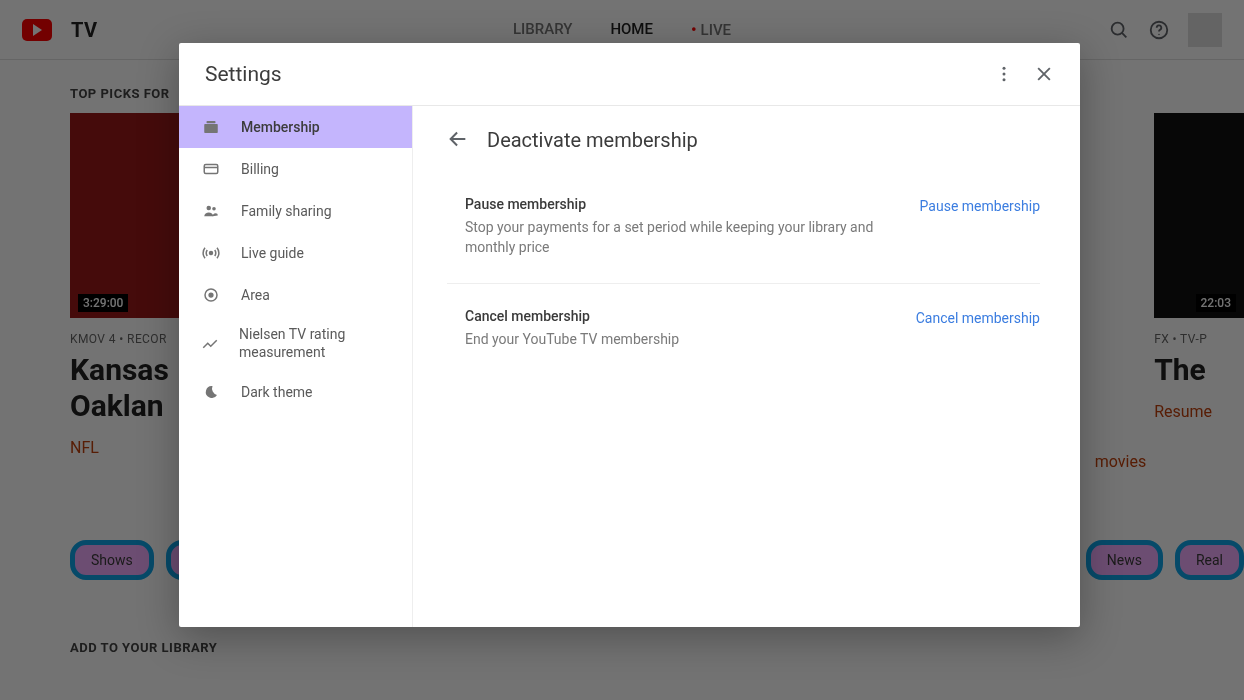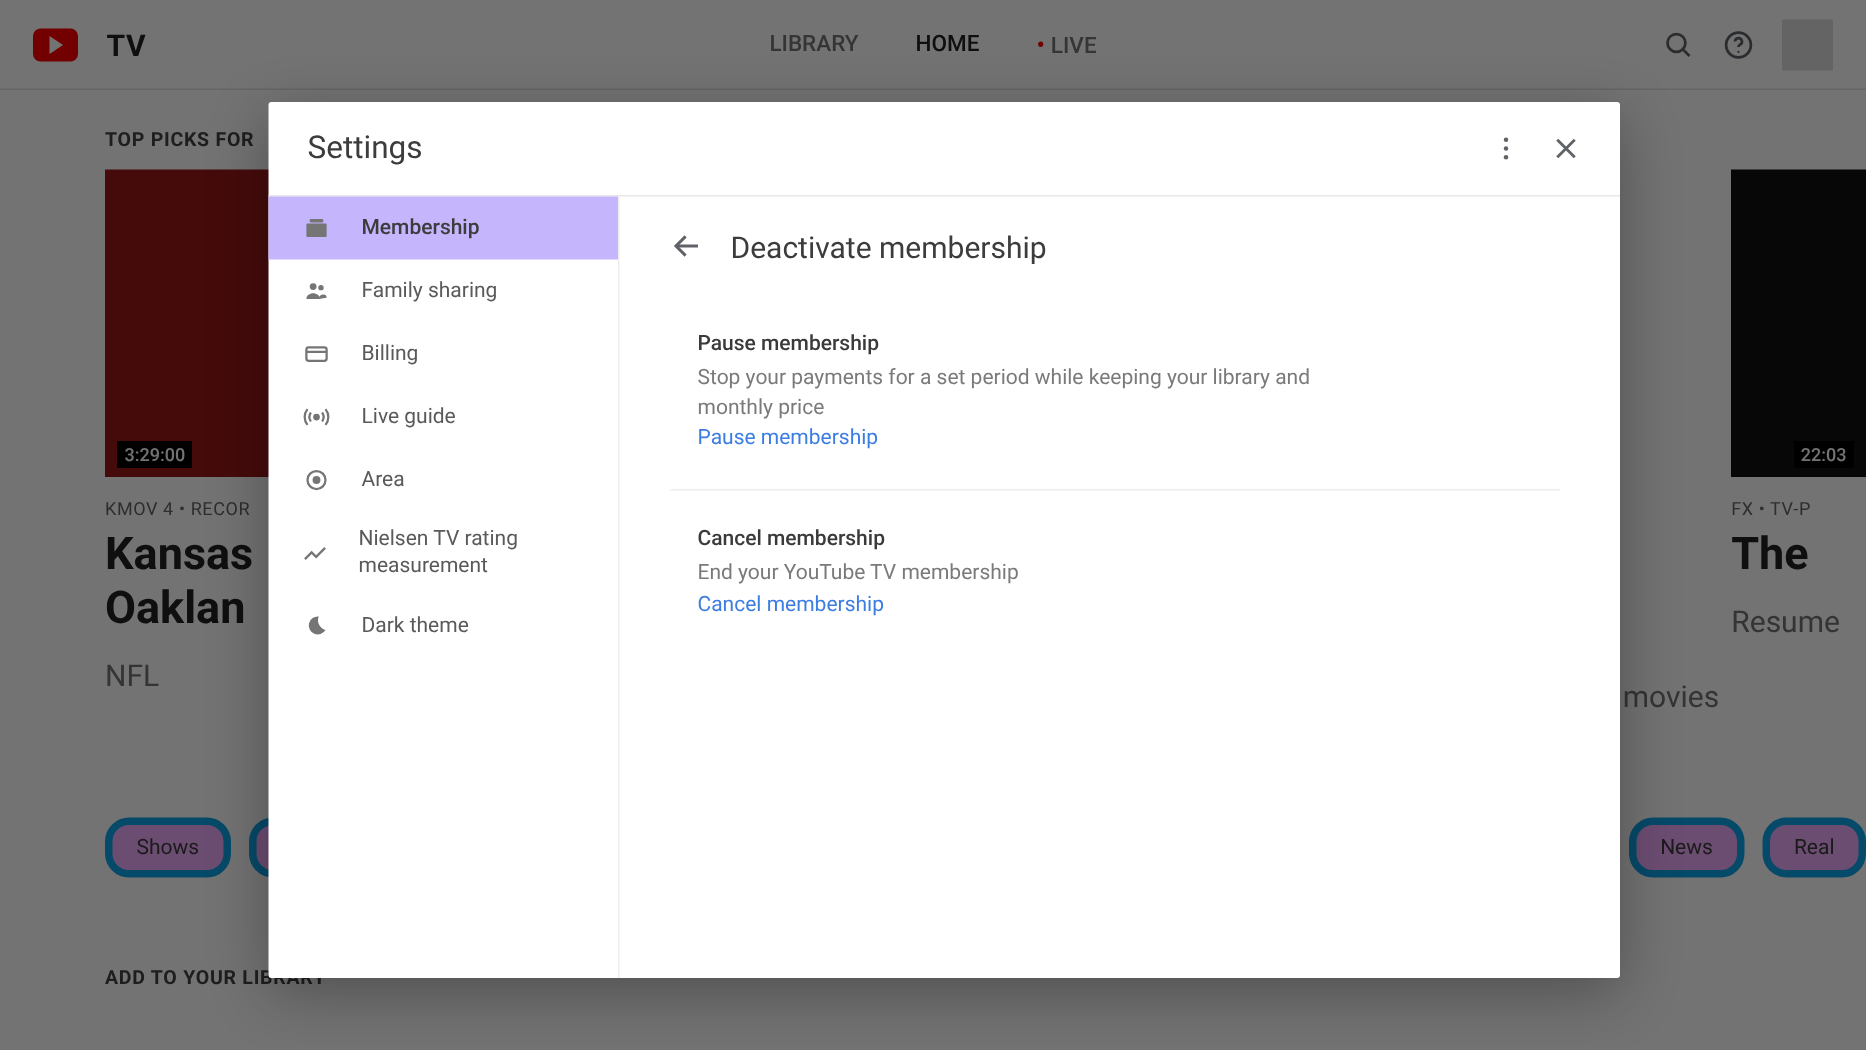--- a/index.html
+++ b/index.html
@@ -19,44 +19,44 @@
   .section-title { font-size:13px; font-weight:700; letter-spacing:0.5px; color:#444; margin:26px 0 12px 70px; }
   .cards { display:flex; gap:8px; margin-left:70px; }
   .card { width:370px; }
   .thumb { width:100%; height:205px; background:#333; position:relative; }
   .thumb1 { background:#991a1a; }
   .thumb2 { background:#111; }
   .duration { position:absolute; left:8px; bottom:6px; background:#000; color:#fff; font-size:12px; padding:2px 5px; font-weight:500; }
   .duration.right { left:auto; right:8px; }
   .meta { font-size:12px; color:#666; margin-top:14px; letter-spacing:0.4px; }
   .title { font-size:30px; font-weight:700; color:#222; line-height:1.2; margin-top:6px; }
-  .subtitle { font-size:20px; color:#737373; margin-top:14px; }
+  .subtitle { font-size:16px; color:#c2410c; margin-top:14px; }
   .chips { margin:30px 0 0 70px; display:flex; gap:12px; }
   .chip { font-size:14px; color:#3c3c3c; background:#f0abfc; border:5px solid #0ea5e9; border-radius:16px; padding:7px 16px;margin-top:39px; }
   
   .scrim { position:absolute; inset:0; background:rgba(0,0,0,0.55); }
   
-  .modal { position:absolute; left:179px; top:68px; width:901px; height:584px; background:#fff; border-radius:2px; box-shadow:0 10px 40px rgba(0,0,0,0.3); display:flex; flex-direction:column; }
+  .modal { position:absolute; left:179px; top:43px; width:901px; height:584px; background:#fff; border-radius:2px; box-shadow:0 10px 40px rgba(0,0,0,0.3); display:flex; flex-direction:column; }
   .modal-header { height:63px; display:flex; align-items:center; padding:0 16px 0 26px; border-bottom:1px solid #e8e8e8; }
   .modal-title { font-size:21px; color:#3c3c3c; }
   .hspace { flex:1; }
   .icon-btn { width:40px; height:40px; display:flex; align-items:center; justify-content:center; color:#5f6368; cursor:pointer; border-radius:50%; }
   .modal-body { flex:1; display:flex; }
   
   .sidebar { width:234px; border-right:1px solid #eee; padding-top:0; }
   .snav { height:42px; display:flex; align-items:center; gap:20px; padding:0 22px; font-size:14px; color:#5a5a5a; cursor:pointer; }
   .snav.active { background:#c4b5fd; color:#3c3c3c; font-weight:500; }
   .snav .sicon { width:20px; display:flex; justify-content:center; color:#757575; }
   .snav.multiline { height:auto; padding-top:10px; padding-bottom:10px; line-height:1.25; }
   
   .content { flex:1; padding:22px 40px 0 34px; }
   .content-head { display:flex; align-items:flex-start; gap:18px; margin-bottom:44px; }
   .back { color:#5f6368; cursor:pointer; }
   .content-title { font-size:20px; color:#3c3c3c; }
-  .row { display:flex; align-items:flex-start; justify-content:space-between; padding:0 0 26px 18px; border-bottom:1px solid #eee;flex-direction:column; }
+  .row { display:flex; align-items:flex-start; justify-content:space-between; padding:0 0 26px 18px; border-bottom:1px solid #eee; }
   .row:last-of-type { border-bottom:none; padding-top:24px; }
   .row .txt { max-width:420px; }
   .row h4 { font-size:14px; font-weight:500; color:#3a3a3a; margin-bottom:6px; }
   .row p { font-size:14px; color:#7a7a7a; line-height:1.4; }
   .link { font-size:14px; color:#3b7de0; cursor:pointer; white-space:nowrap; margin-top:2px; }
   svg { display:block; }
 </style>
 </head>
 <body>
 
@@ -153,37 +153,37 @@
         <span class="sicon">
             <svg width="18" height="18" viewBox="0 0 24 24" fill="currentColor">
               <rect x="3" y="8" width="18" height="12" rx="1"></rect>
               <rect x="6" y="4" width="12" height="3" rx="1"></rect>
             </svg>
           </span>
         <span>Membership</span>
       </div>
       <div class="snav">
         <span class="sicon">
+            <svg width="18" height="18" viewBox="0 0 24 24" fill="none" stroke="currentColor" stroke-width="2">
+              <rect x="3" y="6" width="18" height="12" rx="2"></rect>
+              <line x1="3" y1="10" x2="21" y2="10"></line>
+            </svg>
+          </span>
+        <span>Billing</span>
+      </div>
+      <div class="snav">
+        <span class="sicon">
             <svg width="18" height="18" viewBox="0 0 24 24" fill="currentColor">
               <circle cx="9" cy="8" r="3"></circle>
               <circle cx="16" cy="9" r="2.4"></circle>
               <path d="M3 19c0-3 3-5 6-5s6 2 6 5"></path>
               <path d="M14 19c0-2.2 1.8-4 4-4s3 1 3 3"></path>
             </svg>
           </span>
         <span>Family sharing</span>
-      </div>
-      <div class="snav">
-        <span class="sicon">
-            <svg width="18" height="18" viewBox="0 0 24 24" fill="none" stroke="currentColor" stroke-width="2">
-              <rect x="3" y="6" width="18" height="12" rx="2"></rect>
-              <line x1="3" y1="10" x2="21" y2="10"></line>
-            </svg>
-          </span>
-        <span>Billing</span>
       </div>
       <div class="snav">
         <span class="sicon">
             <svg width="18" height="18" viewBox="0 0 24 24" fill="none" stroke="currentColor" stroke-width="2">
               <circle cx="12" cy="12" r="2" fill="currentColor"></circle>
               <path d="M7 8a7 7 0 0 0 0 8M17 8a7 7 0 0 1 0 8M4 5a11 11 0 0 0 0 14M20 5a11 11 0 0 1 0 14"></path>
             </svg>
           </span>
         <span>Live guide</span>
       </div>

